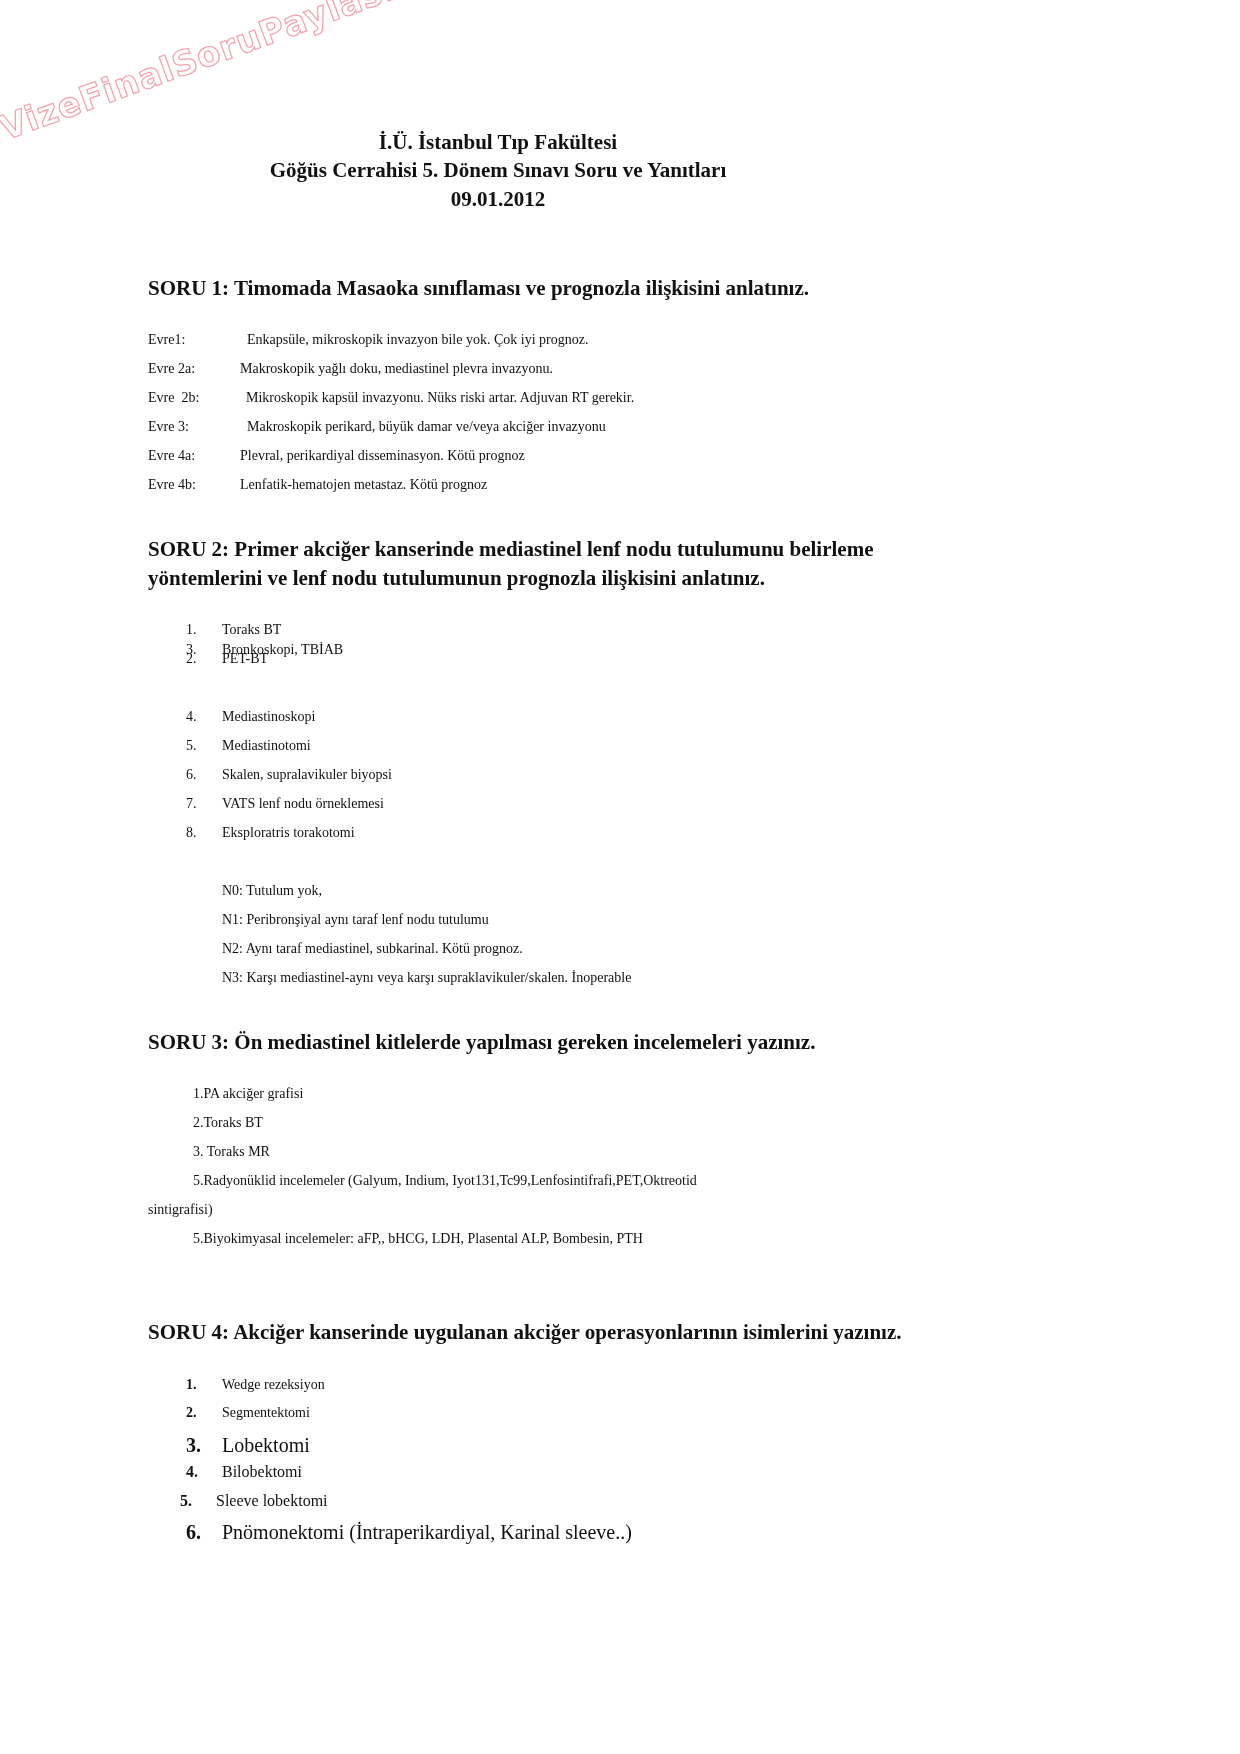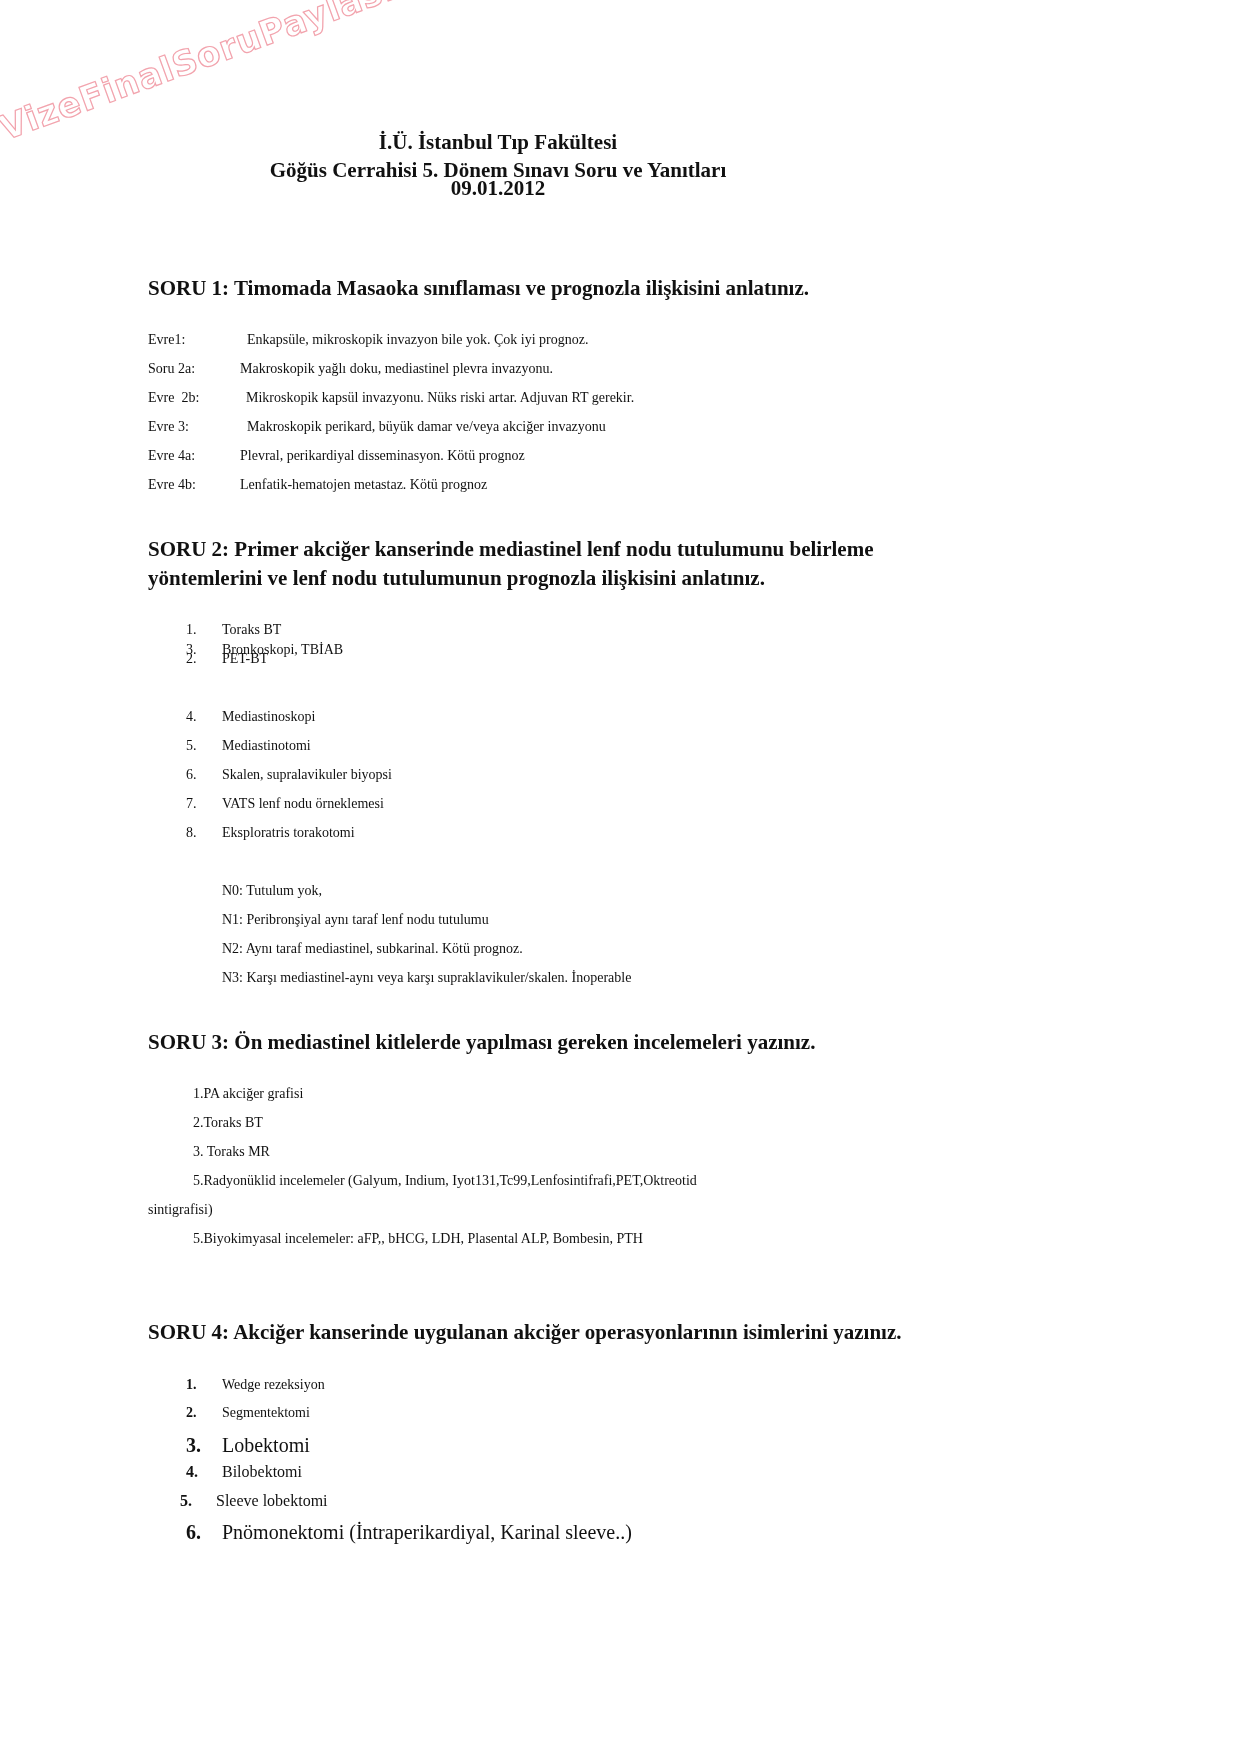--- a/index.html
+++ b/index.html
@@ -14,40 +14,40 @@
     font-family: "DejaVu Sans", "Liberation Sans", sans-serif;
     font-weight: bold; font-size: 34px; letter-spacing: 1px;
     color: #ffffff;
     -webkit-text-stroke: 1.2px #f2a3ad;
     text-shadow: 0 0 1px #f7c6cc;
     white-space: nowrap;
   }
   .header { position: absolute; left: 0; width: 996px; text-align: center; font-weight: bold; font-size: 21px; }
   .h1 { top: 130px; }
   .h2 { top: 158px; }
-  .h3 { top: 176px; }
+  .h3 { top: 187px; }
   .q { position: absolute; left: 148px; font-weight: bold; font-size: 21px; line-height: 29px; white-space: nowrap; }
   .line { position: absolute; font-size: 14px; white-space: nowrap; }
   .num { display: inline-block; width: 36px; }
   .num.bold { font-weight: bold; }
   .lab { display: inline-block; }
 </style>
 </head>
 <body>
 
 <div class="watermark">VizeFinalSoruPaylasimi.com</div>
 
 <div class="header h1">İ.Ü. İstanbul Tıp Fakültesi</div>
 <div class="header h2">Göğüs Cerrahisi 5. Dönem Sınavı Soru ve Yanıtları</div>
 <div class="header h3">09.01.2012</div>
 
 <div class="q" style="top:274px">SORU 1: Timomada Masaoka sınıflaması ve prognozla ilişkisini anlatınız.</div>
 <div>
   <div class="line" style="left:148px;top:332px"><span class="lab" style="width:99px">Evre1:</span><span>Enkapsüle, mikroskopik invazyon bile yok. Çok iyi prognoz.</span></div>
-  <div class="line" style="left:148px;top:361px"><span class="lab" style="width:92px">Soru 2a:</span><span>Makroskopik yağlı doku, mediastinel plevra invazyonu.</span></div>
+  <div class="line" style="left:148px;top:361px"><span class="lab" style="width:92px">Evre 2a:</span><span>Makroskopik yağlı doku, mediastinel plevra invazyonu.</span></div>
   <div class="line" style="left:148px;top:390px"><span class="lab" style="width:98px;white-space:pre">Evre  2b:</span><span>Mikroskopik kapsül invazyonu. Nüks riski artar. Adjuvan RT gerekir.</span></div>
   <div class="line" style="left:148px;top:419px"><span class="lab" style="width:99px">Evre 3:</span><span>Makroskopik perikard, büyük damar ve/veya akciğer invazyonu</span></div>
   <div class="line" style="left:148px;top:448px"><span class="lab" style="width:92px">Evre 4a:</span><span>Plevral, perikardiyal disseminasyon. Kötü prognoz</span></div>
   <div class="line" style="left:148px;top:477px"><span class="lab" style="width:92px">Evre 4b:</span><span>Lenfatik-hematojen metastaz. Kötü prognoz</span></div>
 </div>
 
 <div class="q" style="top:535px">SORU 2: Primer akciğer kanserinde mediastinel lenf nodu tutulumunu belirleme</div>
 <div class="q" style="top:564px">yöntemlerini ve lenf nodu tutulumunun prognozla ilişkisini anlatınız.</div>
 <div>
   <div class="line" style="left:186px;top:622px"><span class="num">1.</span><span>Toraks BT</span></div>

